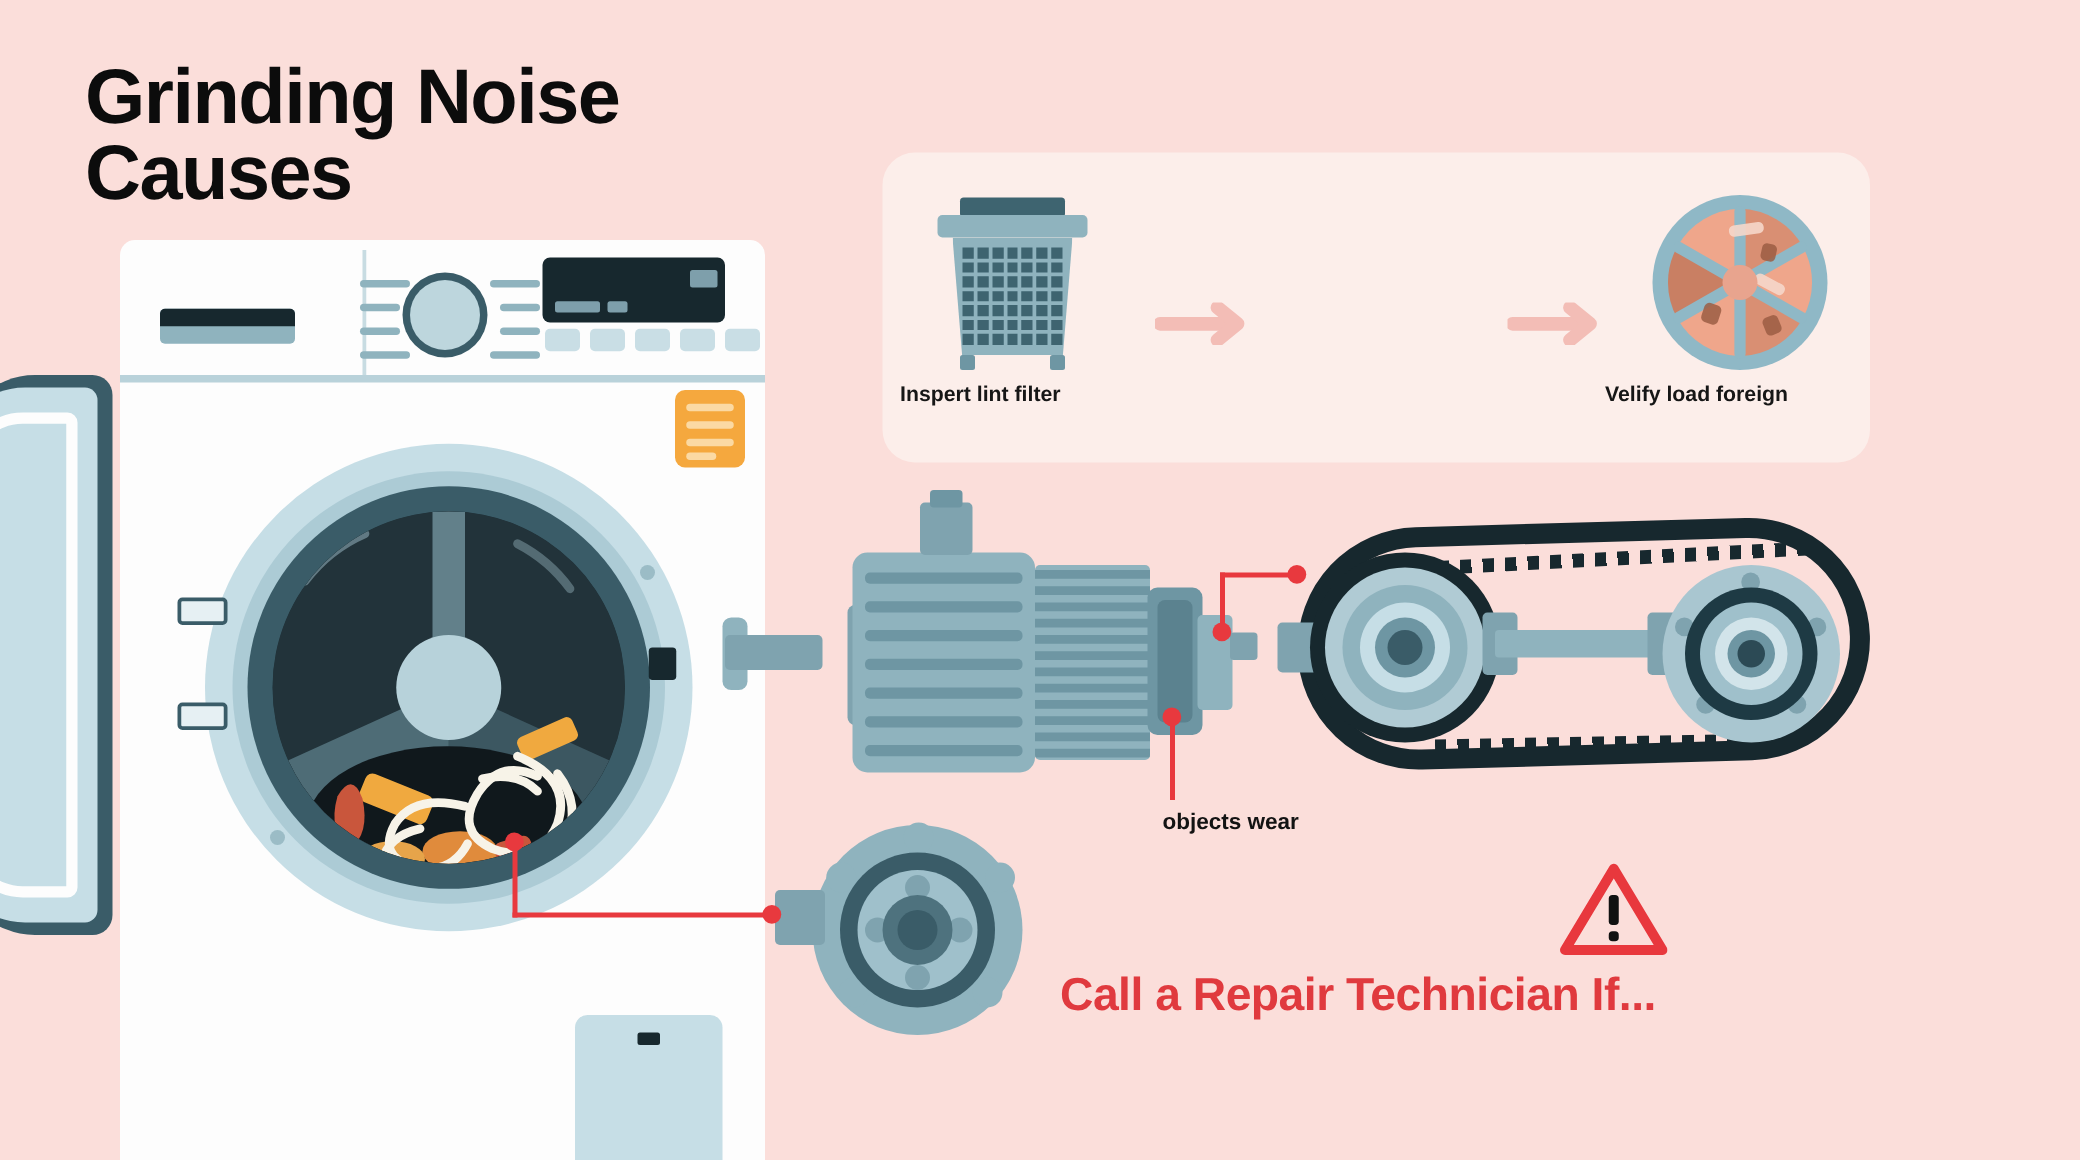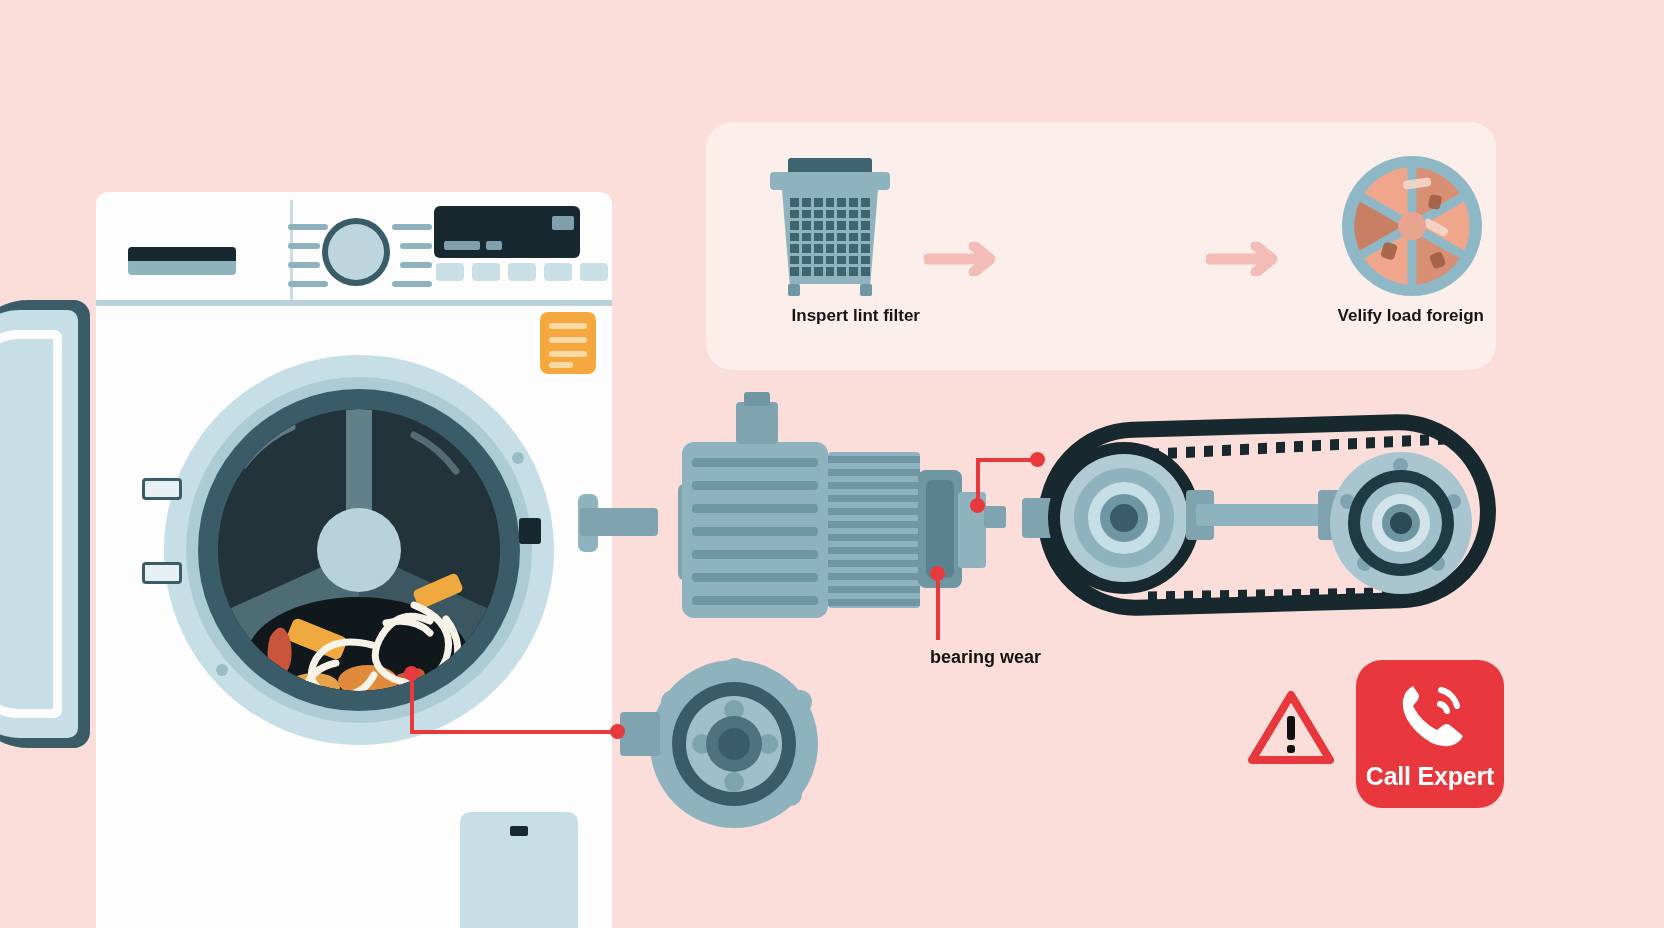--- a/index.html
+++ b/index.html
@@ -24,21 +24,21 @@
     font-size:32px;font-weight:bold;color:#111111;letter-spacing:-0.4px;
   }
 
   
   .steps-card{
     position:absolute;left:706px;top:122px;width:790px;height:248px;
     background:#FCEEEA;border-radius:26px;
   }
   .step{
     position:absolute;top:28px;width:200px;height:200px;
-    display:flex;flex-direction:column;align-items:flex-end;
+    display:flex;flex-direction:column;align-items:flex-start;
   }
   .step-1{left:14px;} .step-2{left:296px;} .step-3{left:578px;}
   .step-icon{height:148px;width:180px;position:relative;}
   .step-label{
     font-size:17px;font-weight:bold;color:#161616;text-align:center;
     white-space:nowrap;margin-top:8px;
   }
   .arrow{position:absolute;top:120px;width:76px;height:34px;}
   .arrow-1{left:218px;} .arrow-2{left:500px;}
 
@@ -180,20 +180,21 @@
     display:flex;flex-direction:column;align-items:center;justify-content:center;gap:6px;
   }
   .call-btn svg{width:74px;height:74px;}
   .call-btn-label{font-size:25px;font-weight:bold;color:#FFFFFF;letter-spacing:-0.2px;}
 </style>
 </head>
 <body>
 
 <div class="stage">
 
+  <div class="main-title">Grinding Noise Causes</div>
 
   <div class="steps-card">
 
     <div class="step step-1">
       <div class="step-icon">
         <div class="basket-lid"></div>
         <div class="basket-rim"></div>
         <div class="basket-body"></div>
         <div class="basket-grid">
           <i></i>
@@ -473,35 +474,26 @@
   <div class="dot" style="left:404px;top:666px;"></div>
   <div class="dot" style="left:610px;top:724px;"></div>
 
   <div class="lead" style="left:976px;top:458px;width:62px;height:4px;"></div>
   <div class="lead" style="left:976px;top:458px;width:4px;height:48px;"></div>
   <div class="dot" style="left:1030px;top:452px;"></div>
   <div class="dot" style="left:970px;top:498px;"></div>
 
   <div class="lead" style="left:936px;top:572px;width:4px;height:68px;"></div>
   <div class="dot" style="left:930px;top:566px;"></div>
-  <div class="callout-label" style="left:930px;top:647px;">bearing wear</div>
-
+  <div class="callout-label" style="left:930px;top:647px;">objects wear</div>
+
+  <div class="cta-text">Call a Repair Technician If...</div>
 
   <div class="warn-tri">
     <svg viewBox="0 0 86 76">
       <path d="M43 5 L82 70 L4 70 Z" fill="none" stroke="#E8383D" stroke-width="8" stroke-linejoin="round"></path>
       <rect x="39" y="26" width="8" height="24" rx="3" fill="#111111"></rect>
       <rect x="39" y="55" width="8" height="8" rx="3" fill="#111111"></rect>
     </svg>
   </div>
 
-  <div class="call-btn">
-    <span>
-      <svg viewBox="0 0 74 74">
-        <path d="M20 8 q-8 4 -10 14 q-2 16 14 32 q16 16 32 14 q10 -2 14 -10 l-12 -10 q-4 -4 -9 0 l-5 4 q-8 -4 -14 -10 q-6 -6 -10 -14 l4 -5 q4 -5 0 -9 Z" fill="#FFFFFF"></path>
-        <path d="M48 12 a22 22 0 0 1 16 16" fill="none" stroke="#FFFFFF" stroke-width="6" stroke-linecap="round"></path>
-        <path d="M47 26 a10 10 0 0 1 7 7" fill="none" stroke="#FFFFFF" stroke-width="6" stroke-linecap="round"></path>
-      </svg>
-    </span>
-    <span class="call-btn-label">Call Expert</span>
-  </div>
 
 </div>
 
 </body></html>

